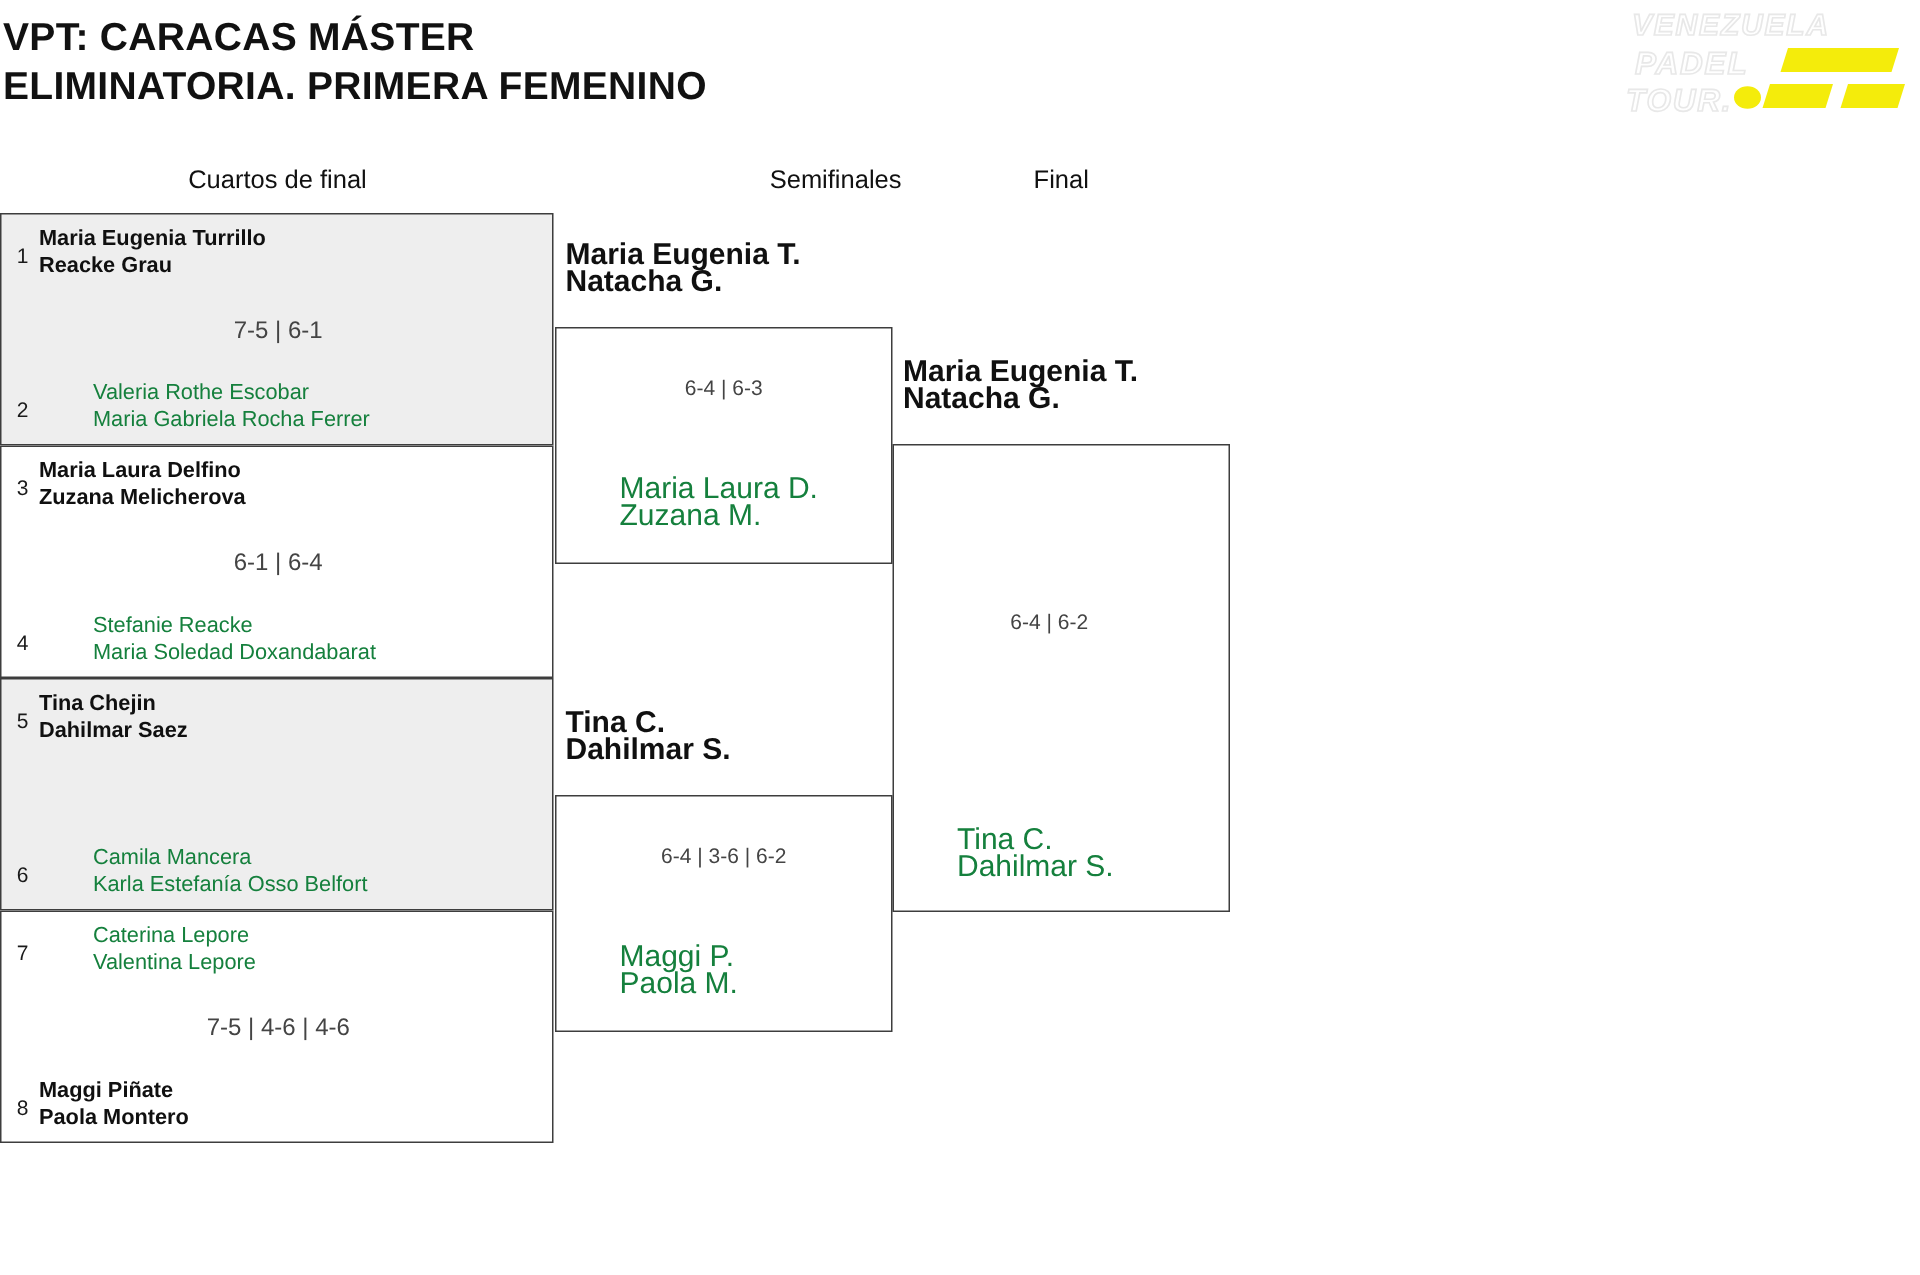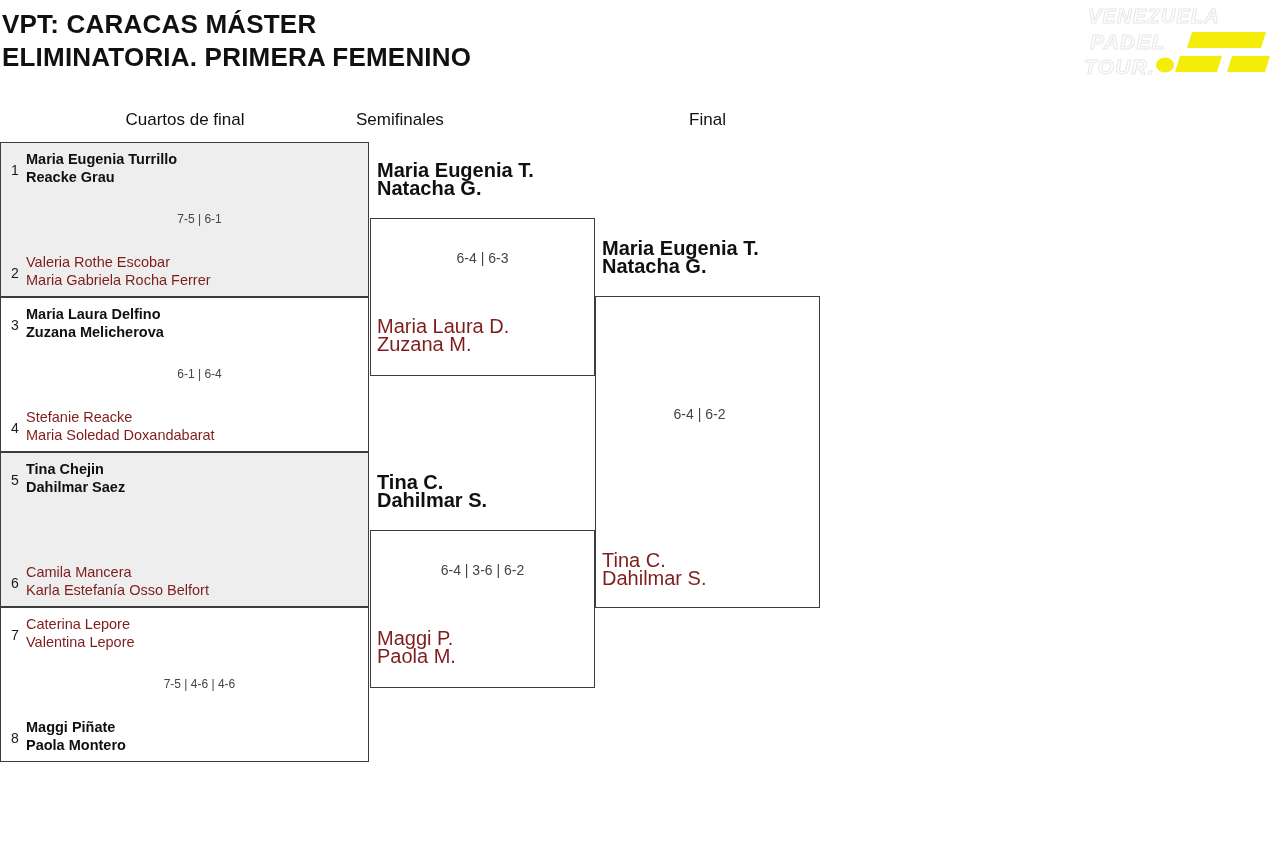--- a/index.html
+++ b/index.html
@@ -53,21 +53,21 @@
 
   
   .round-head {
     position: absolute;
     font-size: 17px;
     font-weight: 400;
     color: #111111;
     white-space: nowrap;
   }
   #round-head-0 { left: 0px;   top: 110px; width: 370px; text-align: center; }
-  #round-head-1 { left: 356px; top: 110px; width: 225px; text-align: left; }
+  #round-head-1 { left: 376px; top: 110px; width: 225px; text-align: right; }
   #round-head-2 { left: 595px; top: 110px; width: 225px; text-align: center; }
 
   
   .bracket {
     position: absolute;
     left: 0;
     top: 0;
     width: 1280px;
     height: 850px;
   }
@@ -101,32 +101,31 @@
     left: 25px;
     width: 335px;
     font-size: 14.5px;
     line-height: 17.5px;
   }
   .team.top    { top: 8px; }
   .team.bottom { top: 111px; }
   .team .ln { display: block; white-space: nowrap; }
 
   .winner { color: #101010; font-weight: 700; }
-  .loser  { color: #7f1d1d; font-weight: 400; }
+  .loser  { color: #15803d; font-weight: 400; margin-left: 36px; }
 
   .qf-score {
     position: absolute;
     left: 0;
     top: 69px;
     width: 369px;
     text-align: center;
-    font-size: 12px;
+    font-size: 16px;
     color: #444444;
     white-space: nowrap;
-    padding-left: 14px;
   }
 
   
   .conn-box {
     position: absolute;
     border: 1px solid #3d3d3d;
     box-sizing: border-box;
     background: transparent;
   }
   .conn-score {

